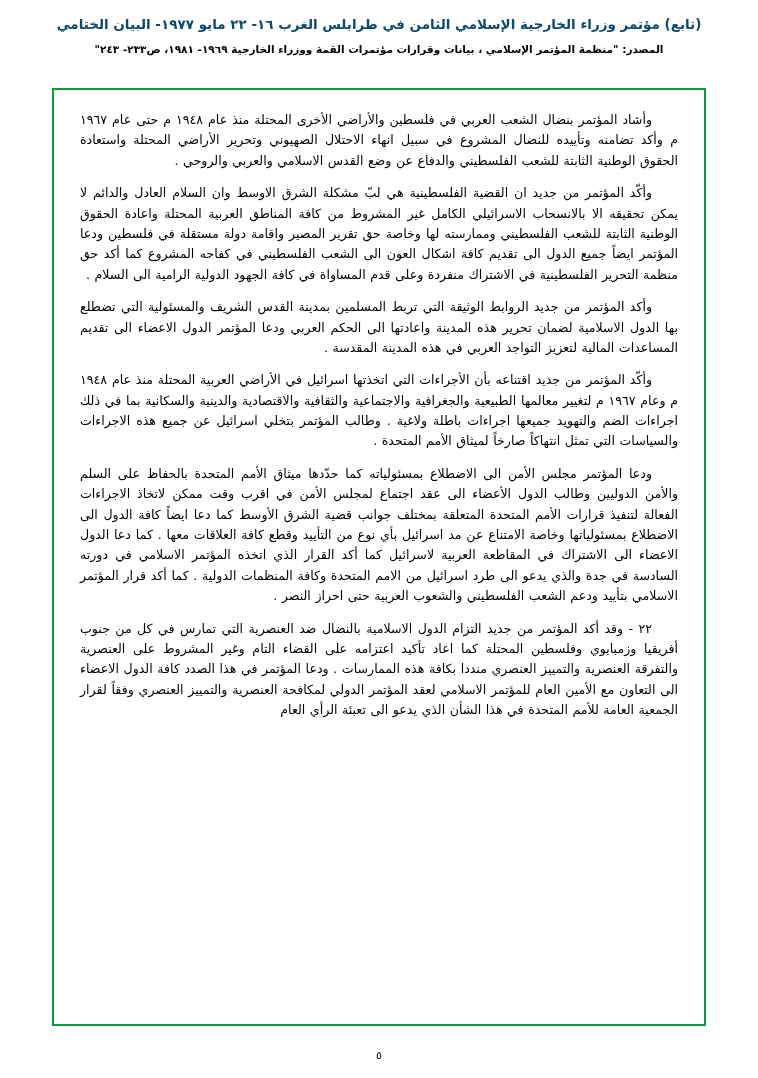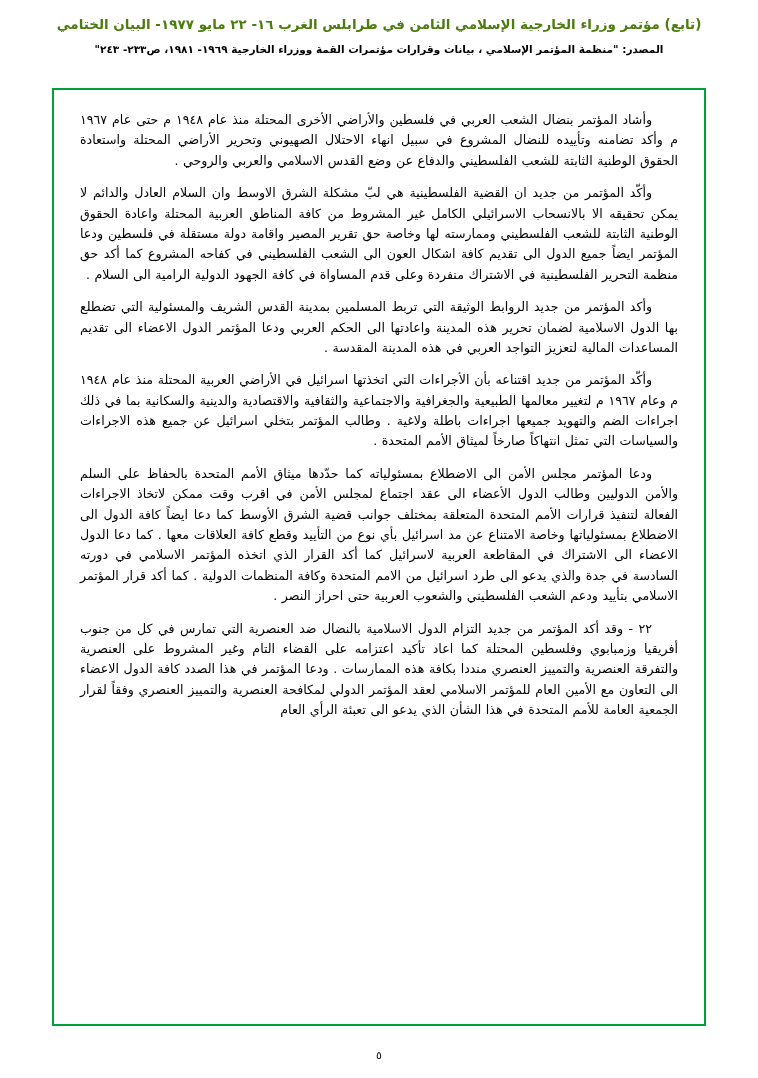--- a/index.html
+++ b/index.html
@@ -23,21 +23,21 @@
   }
   .header-block {
     padding: 14px 40px 0 40px;
     text-align: center;
   }
   .doc-title {
     font-size: 13.5px;
     font-weight: bold;
     line-height: 1.5;
     letter-spacing: 0px;
-    color: #4d7c0f;
+    color: #0c4a6e;
     direction: rtl;
   }
   .doc-source {
     font-size: 10.5px;
     font-weight: bold;
     line-height: 1.6;
     margin-top: 7px;
     color: #000;
     direction: rtl;
   }

